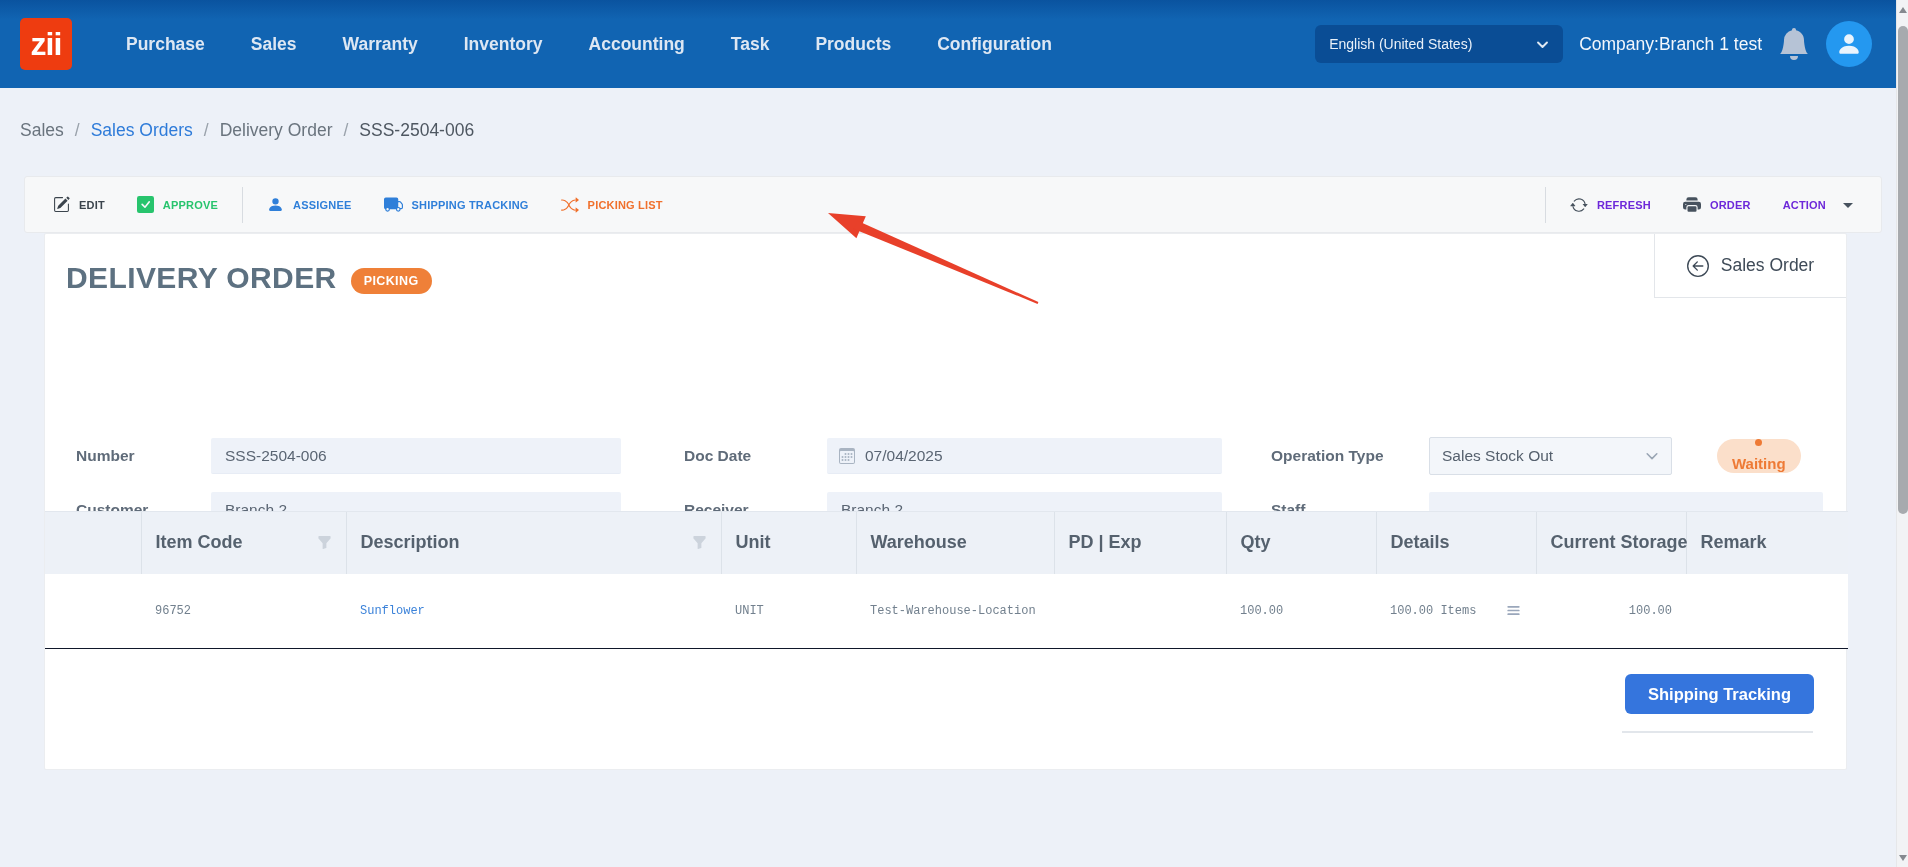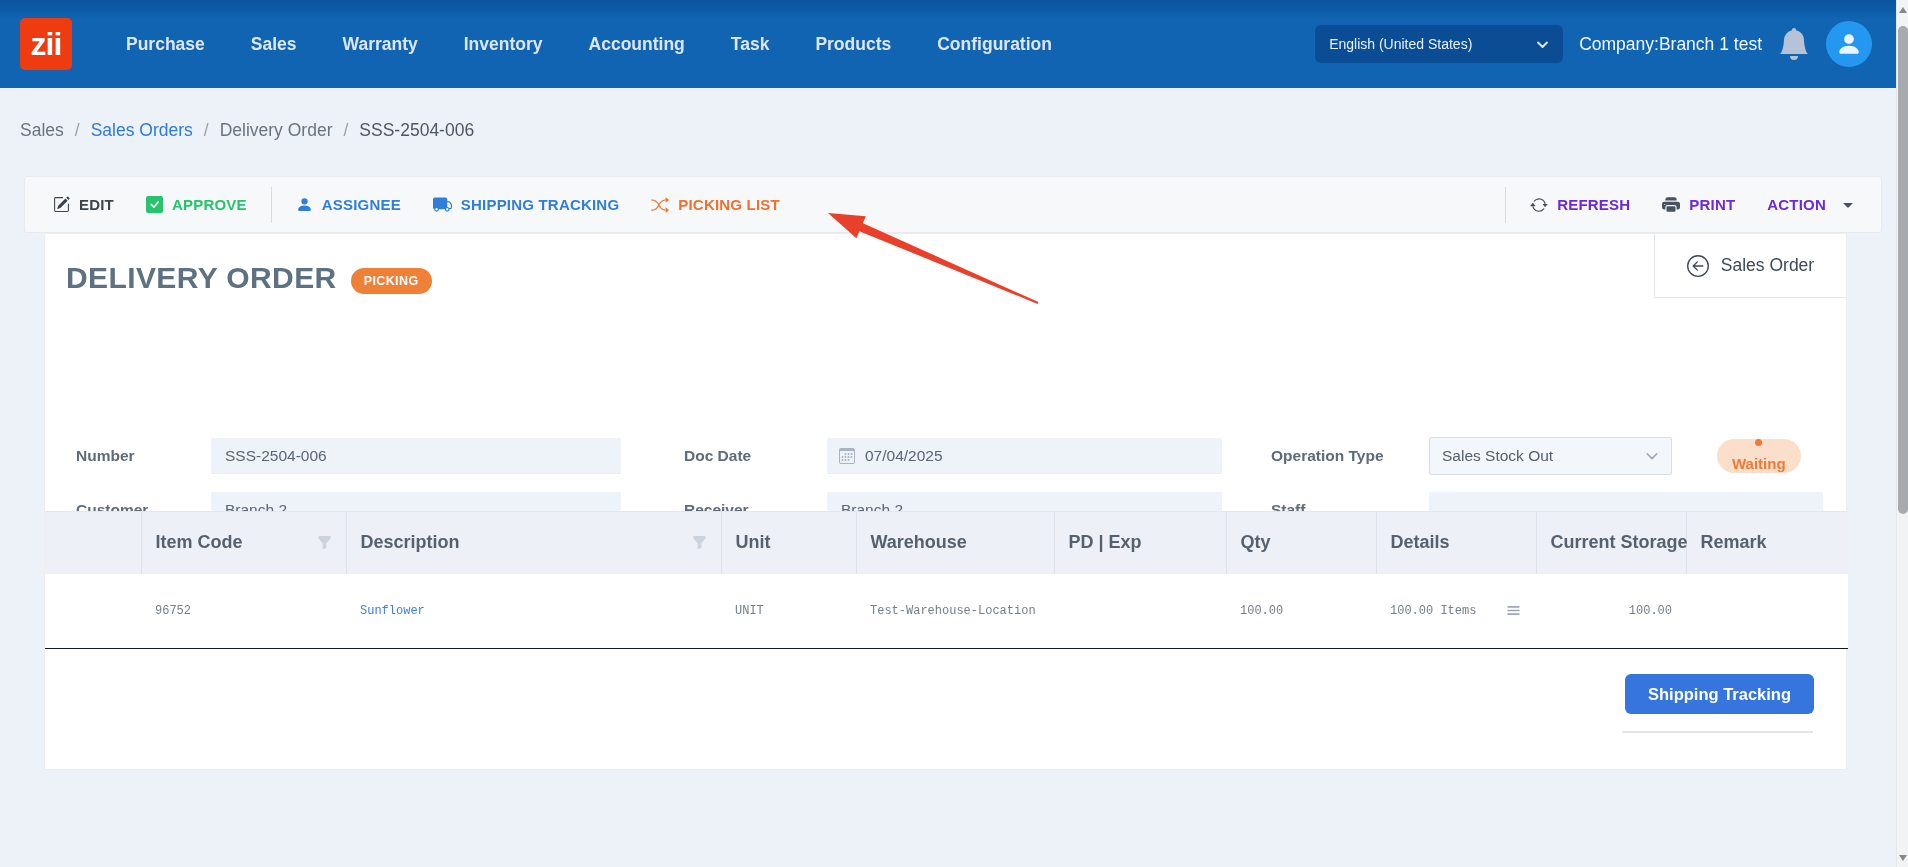--- a/index.html
+++ b/index.html
@@ -49,21 +49,21 @@
   .bc-current { color:#4e5761; }
 
   
   .toolbar {
     position:absolute; top:176px; left:24px; width:1858px; height:57px;
     background:#f7f8f9; border:1px solid #e8eaed; border-radius:3px;
     display:flex; align-items:center; padding:0 12px;
   }
   .tb-btn {
     display:flex; align-items:center; gap:9px; padding:0 16px; height:100%;
-    font-size:15px; font-weight:700; letter-spacing:.2px; cursor:pointer; white-space:nowrap;
+    font-size:11px; font-weight:700; letter-spacing:.2px; cursor:pointer; white-space:nowrap;
   }
   .c-dark   { color:#3b444d; }
   .c-green  { color:#27c46d; }
   .c-blue   { color:#2f7fd9; }
   .c-orange { color:#f0702c; }
   .c-slate  { color:#6d28d9; }
   .tb-sep { width:1px; height:36px; background:#d8dce1; margin:0 8px; }
   .tb-right { margin-left:auto; display:flex; align-items:center; height:100%; }
   .caret-down {
     width:0; height:0; border:5px solid transparent; border-top-color:#47525e;
@@ -255,21 +255,21 @@
       </span>
       <span>REFRESH</span>
     </div>
     <div class="tb-btn c-slate">
       <span>
         <svg width="18" height="18" viewBox="0 0 16 16" fill="#47525e">
             <path d="M5 1a2 2 0 0 0-2 2v1h10V3a2 2 0 0 0-2-2H5zm6 8H5a1 1 0 0 0-1 1v3a1 1 0 0 0 1 1h6a1 1 0 0 0 1-1v-3a1 1 0 0 0-1-1z"></path>
             <path d="M0 7a2 2 0 0 1 2-2h12a2 2 0 0 1 2 2v3a2 2 0 0 1-2 2h-1v-2a2 2 0 0 0-2-2H5a2 2 0 0 0-2 2v2H2a2 2 0 0 1-2-2V7zm2.5 1a.5.5 0 1 0 0-1 .5.5 0 0 0 0 1z"></path>
           </svg>
       </span>
-      <span>PRINT</span>
+      <span>ORDER</span>
     </div>
     <div class="tb-btn c-slate">
       <span>ACTION</span>
       <span class="caret-down"></span>
     </div>
   </div>
 </div>
 
 <div class="card">
 

